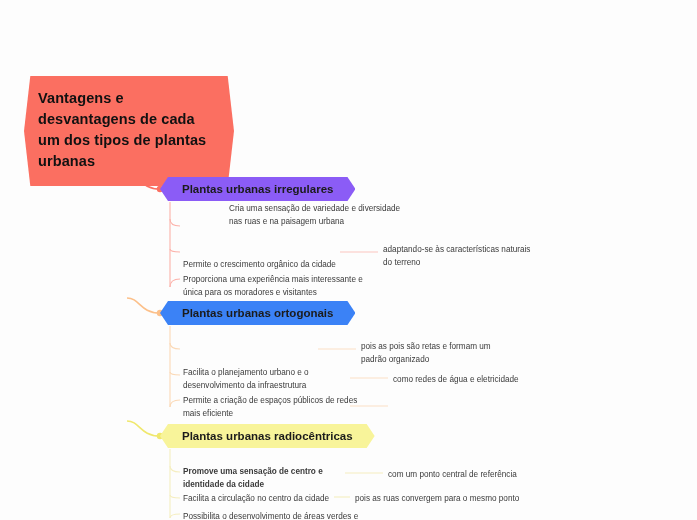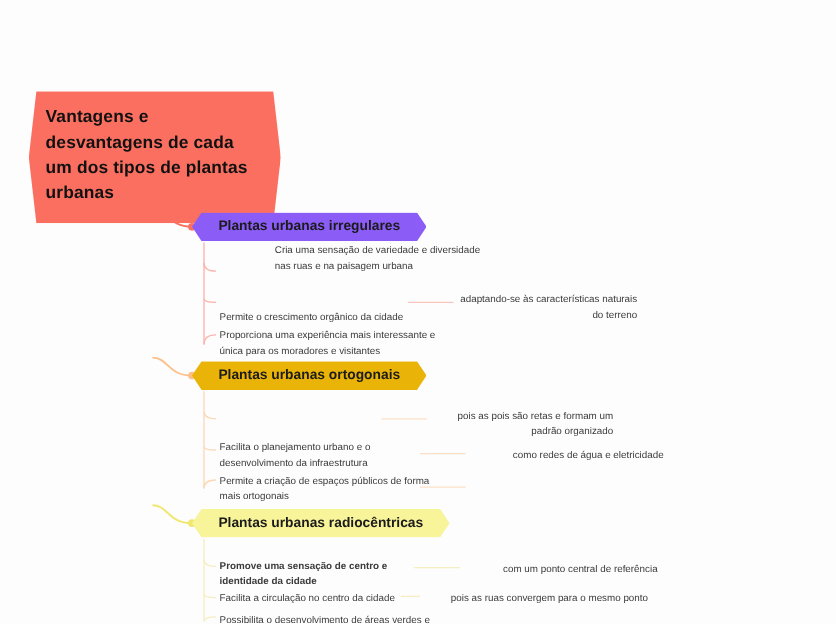--- a/index.html
+++ b/index.html
@@ -56,40 +56,39 @@
     line-height: 24px;
     padding: 0 22px;
     box-sizing: border-box;
     font-size: 11.5px;
     font-weight: bold;
     color: #1b1b1b;
     white-space: nowrap;
     clip-path: polygon(8px 0%, calc(100% - 8px) 0%, 100% 50%, calc(100% - 8px) 100%, 8px 100%, 0% 50%);
   }
   .branch-node.c-red    { background: #8b5cf6; }
-  .branch-node.c-orange { background: #eab308; }
+  .branch-node.c-orange { background: #3b82f6; }
   .branch-node.c-yellow { background: #f8f49a; }
 
   
   .sub-item {
     position: absolute;
     font-size: 8.2px;
     line-height: 1.55;
     color: #3a3a3a;
     width: 190px;
   }
 
   
   .leaf-item {
     position: absolute;
     font-size: 8.2px;
     line-height: 1.55;
     color: #3a3a3a;
     width: 185px;
-    text-align: right;
   }
 </style>
 </head>
 <body>
 
 <div id="canvas">
 
   <svg id="svg-lines" viewBox="0 0 697 520" xmlns="http://www.w3.org/2000/svg">
     <defs>
       <linearGradient id="trunkGrad" x1="0" y1="0" x2="0" y2="1">
@@ -164,21 +163,21 @@
   </div>
 
   <div class="sub-item" style="left:183px; top:367px; width:165px;">
     <span>Facilita o planejamento urbano e o desenvolvimento da infraestrutura</span>
   </div>
   <div class="leaf-item" style="left:393px; top:374px; width:160px;">
     <span>como redes de água e eletricidade</span>
   </div>
 
   <div class="sub-item" style="left:183px; top:395px; width:175px;">
-    <span>Permite a criação de espaços públicos de forma mais ortogonais</span>
+    <span>Permite a criação de espaços públicos de redes mais eficiente</span>
   </div>
 
   <div class="branch-node c-yellow" style="left:160px; top:424px;">
     <span>Plantas urbanas radiocêntricas</span>
   </div>
 
   <div class="sub-item" style="left:183px; top:466px; width:165px;font-weight:bold;">
     <span>Promove uma sensação de centro e identidade da cidade</span>
   </div>
   <div class="leaf-item" style="left:388px; top:469px; width:160px;">

